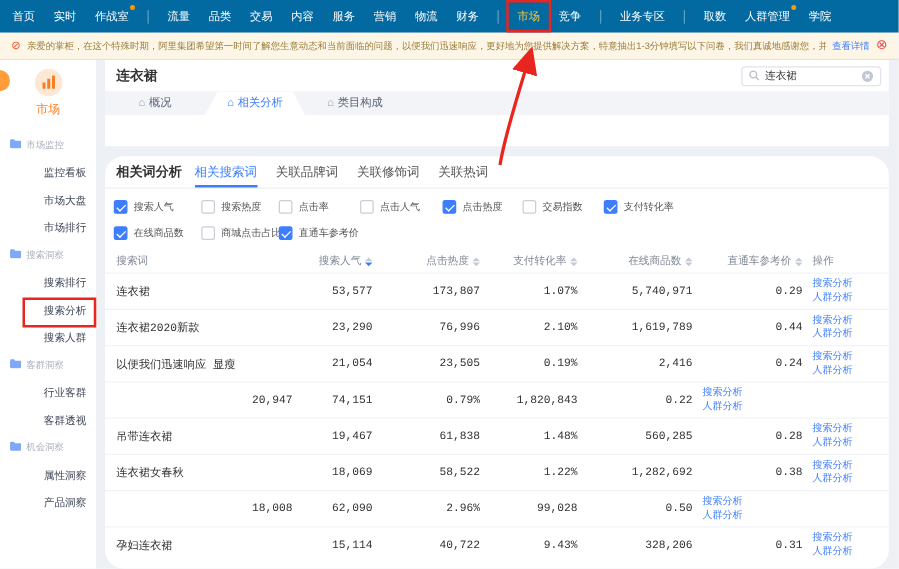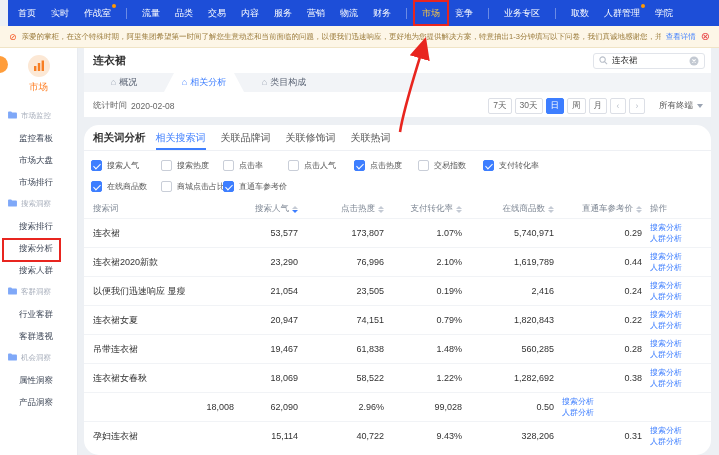--- a/index.html
+++ b/index.html
@@ -2,21 +2,21 @@
 <html><head>
 <meta charset="utf-8">
 <style>
   * { margin:0; padding:0; box-sizing:border-box; }
   html,body { width:719px; height:455px; }
   body {
     position:relative; overflow:hidden; background:#EDF0F4;
     font-family:"Liberation Sans","DejaVu Sans",sans-serif; color:#333;
   }
   
-  .nav { position:absolute; top:0; left:8px; right:0; height:26px; background:#1d4ed8;
+  .nav { position:absolute; top:0; left:0; right:0; height:26px; background:#0369a1;
          display:flex; align-items:center; padding:0 10px; gap:15px; z-index:5; }
   .nav-item { color:#fff; font-size:9px; white-space:nowrap; position:relative; cursor:pointer; }
   .nav-item.active { color:#F8C740; }
   .nav-item.boxed::before { content:""; position:absolute; left:-9px; right:-9px; top:-7px; bottom:-6px;
          border:2px solid #E8251F; pointer-events:none; }
   .nav-dot { position:absolute; top:-3px; right:-5px; width:4px; height:4px; border-radius:50%; background:#FF9800; }
   .nav-sep { width:1px; height:11px; background:rgba(255,255,255,.35); }
   
   .notice { position:absolute; top:26px; left:0; right:0; height:22px; background:#FDF6E7;
             border-bottom:1px solid #F0E4C6; display:flex; align-items:center; padding:0 9px; gap:5px; z-index:2; }
@@ -28,21 +28,21 @@
   .sidebar { position:absolute; top:48px; left:0; width:78px; bottom:0; background:#fff;
              border-right:1px solid #E8EBF0; z-index:1; }
   .module { display:flex; flex-direction:column; align-items:center; padding-top:7px; }
   .module-icon { width:22px; height:22px; border-radius:50%; background:#FCE8D5;
                  display:flex; align-items:center; justify-content:center; }
   .module-name { color:#FF7E23; font-size:9.5px; margin-top:4px; }
   .menu { margin-top:11px; }
   .group-hd { display:flex; align-items:center; gap:4px; padding-left:8px; height:22px;
               color:#A8AFBC; font-size:7.5px; white-space:nowrap; }
   .menu-item { position:relative; padding-left:19px; height:22px; line-height:22px;
-               color:#3E4757; font-size:8.5px; white-space:nowrap; cursor:pointer; }
+               color:#3E4757; font-size:8.5px; white-space:nowrap; cursor:pointer;margin-left:16px; }
   .menu-item.boxed::after { content:""; position:absolute; left:2px; top:1px; width:55px; height:20px;
                border:2px solid #E8251F; pointer-events:none; }
   .edge-bubble { position:absolute; left:-9px; top:56px; width:17px; height:17px; border-radius:50%;
                background:#FF9D3B; z-index:3; }
   
   .main { position:absolute; left:84px; top:48px; width:627px; bottom:0; }
   .panel1 { position:absolute; top:0; left:0; right:0; height:69px; background:#fff; }
   .p1-head { height:22px; display:flex; align-items:center; padding:3px 6px 0 9px; }
   .kw-title { font-size:11px; font-weight:bold; color:#333; }
   .searchbox { margin-left:auto; width:112px; height:16px; border:1px solid #E1E4EA; border-radius:3px;
@@ -76,21 +76,21 @@
                  padding-left:7px; margin-top:9px; }
   .metrics-row + .metrics-row { margin-top:10px; }
   .metric { display:flex; align-items:center; gap:5px; font-size:8px; color:#555; white-space:nowrap; cursor:pointer; }
   .cb { width:11px; height:11px; border-radius:2px; border:1px solid #C9CED8; background:#fff;
         position:relative; flex:0 0 auto; }
   .cb.checked { background:#3D7EFF; border-color:#3D7EFF; }
   .cb.checked::after { content:""; position:absolute; left:3px; top:1px; width:3px; height:6px;
         border:solid #fff; border-width:0 1.5px 1.5px 0; transform:rotate(45deg); }
   
   .tbl { margin-top:8px; }
-  .trow { display:grid; grid-template-columns:150px 64px 86px 78px 92px 88px auto; align-items:center; }
+  .trow { display:grid; grid-template-columns:150px 64px 86px 78px 92px 88px auto; align-items:center;font-family:Liberation Mono, monospace; }
   .thead { height:18px; }
   .th { font-size:8.5px; color:#7F8895; display:flex; align-items:center; }
   .th.num, .td.num { justify-content:flex-end; text-align:right; }
   .th:first-child, .td:first-child { padding-left:9px; }
   .th:last-child, .td:last-child { padding-left:8px; }
   .sort { display:inline-flex; flex-direction:column; gap:1px; margin-left:3px; }
   .sort i { display:block; width:0; height:0; border-left:3px solid transparent; border-right:3px solid transparent; }
   .sort .up { border-bottom:3.5px solid #C4CAD4; }
   .sort .dn { border-top:3.5px solid #C4CAD4; }
   .sort .dn.on { border-top-color:#3D7EFF; }
@@ -209,37 +209,20 @@
         </div>
         <div class="tab active">
           <span class="tab-ico">⌂</span>
           <span>相关分析</span>
         </div>
         <div class="tab">
           <span class="tab-ico">⌂</span>
           <span>类目构成</span>
         </div>
       </div>
-    <div class="p1-stats">
-      <span class="stat-txt">统计时间</span>
-      <span class="stat-txt" style="margin-left:4px">2020-02-08</span>
-      <div class="controls">
-          <button class="btn">7天</button>
-          <button class="btn">30天</button>
-          <button class="btn active">日</button>
-          <button class="btn">周</button>
-          <button class="btn">月</button>
-          <button class="btn pager">‹</button>
-          <button class="btn pager">›</button>
-        </div>
-      <div class="terminal">
-        <span>所有终端</span>
-        <i class="caret-down"></i>
-      </div>
-    </div>
   </section>
 
   <section class="panel2">
     <div class="p2-head">
       <span class="p2-title">相关词分析</span>
       <div class="subtabs">
           <span class="subtab active">相关搜索词</span>
           <span class="subtab">关联品牌词</span>
           <span class="subtab">关联修饰词</span>
           <span class="subtab">关联热词</span>
@@ -364,21 +347,20 @@
             <div class="td num">23,505</div>
             <div class="td num">0.19%</div>
             <div class="td num">2,416</div>
             <div class="td num">0.24</div>
             <div class="td ops">
               <a class="op-link">搜索分析</a>
               <a class="op-link">人群分析</a>
             </div>
           </div>
           <div class="trow">
-            <div class="td">连衣裙女夏</div>
             <div class="td num">20,947</div>
             <div class="td num">74,151</div>
             <div class="td num">0.79%</div>
             <div class="td num">1,820,843</div>
             <div class="td num">0.22</div>
             <div class="td ops">
               <a class="op-link">搜索分析</a>
               <a class="op-link">人群分析</a>
             </div>
           </div>

